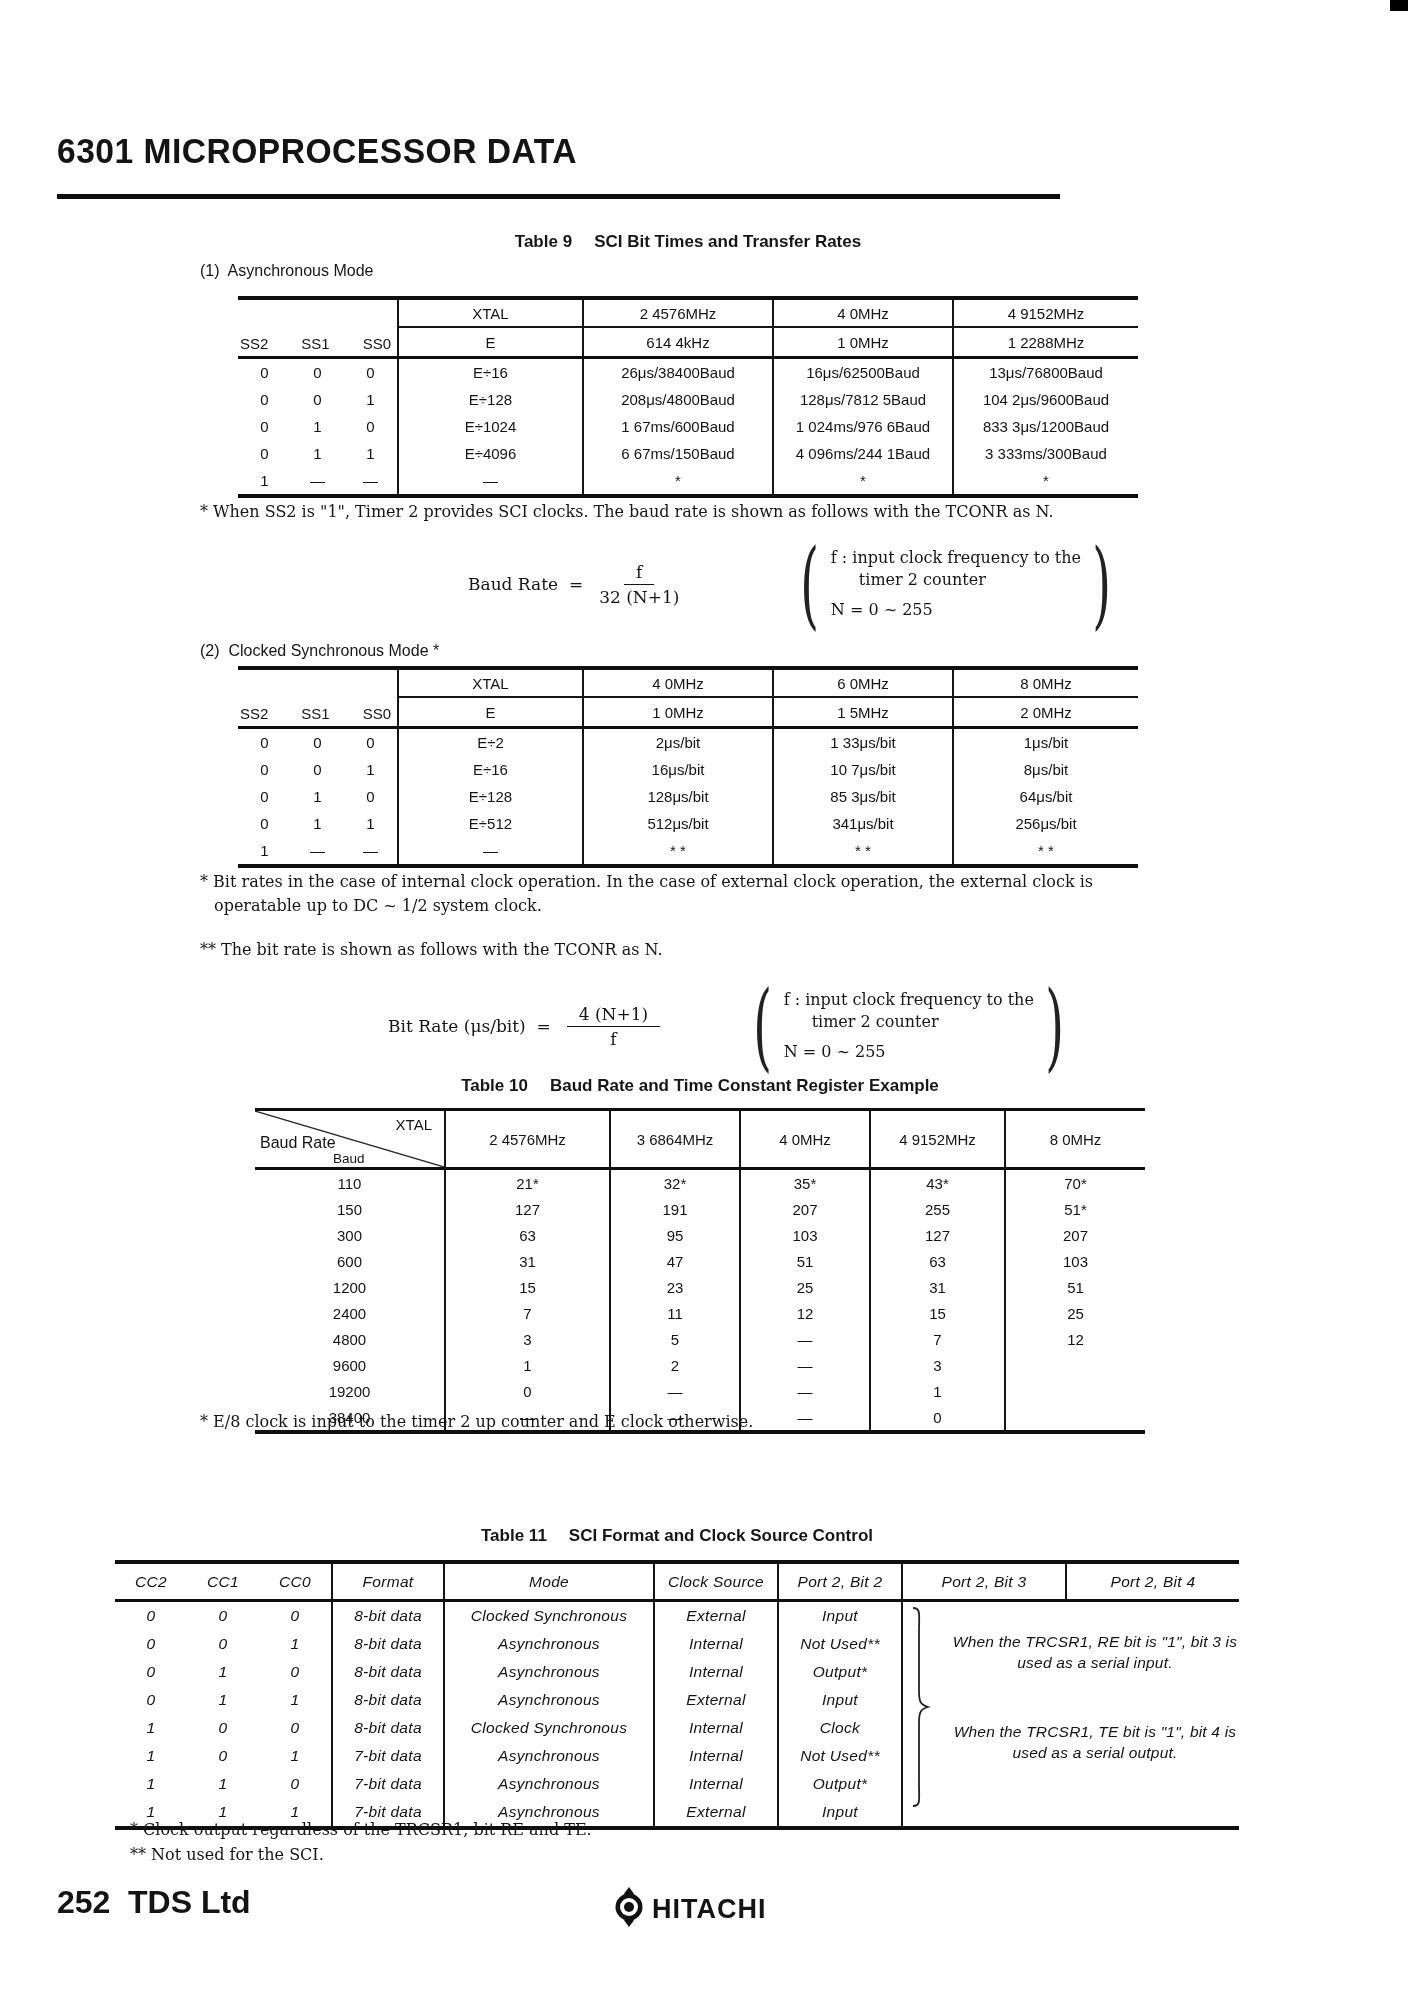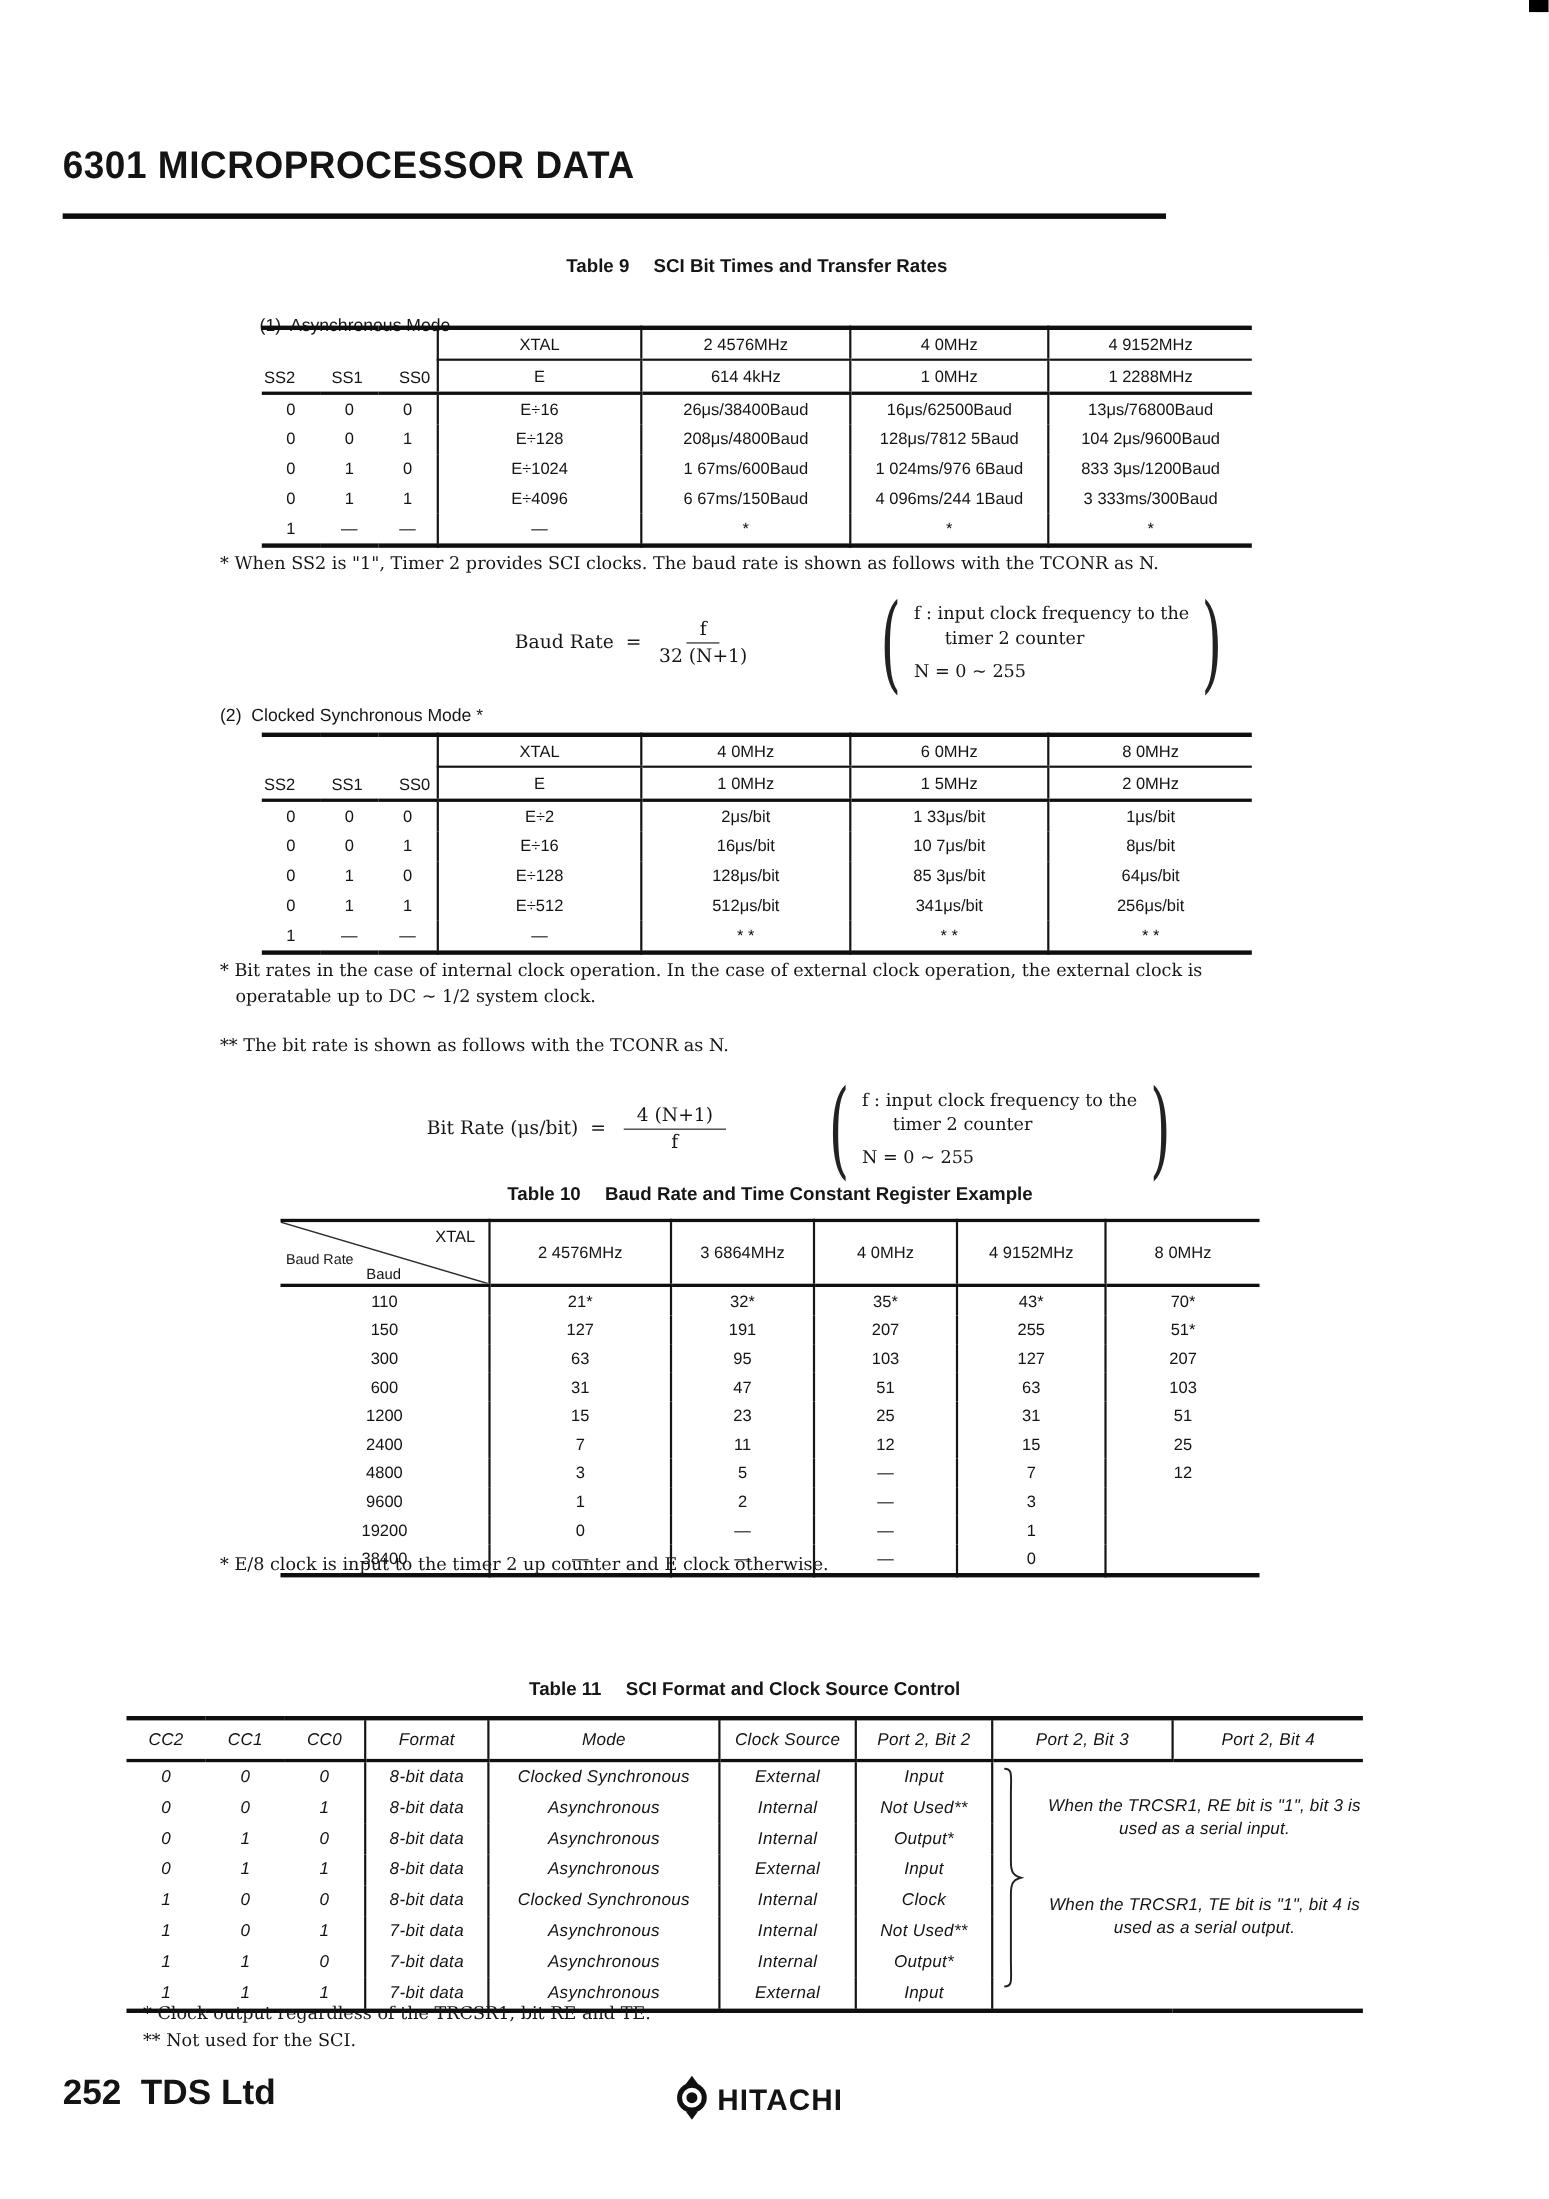--- a/index.html
+++ b/index.html
@@ -41,21 +41,21 @@
   .pbody .l3{margin-top:8px;}
 
   
   table.t10{border-top:3.5px solid #0f0f0f;border-bottom:4px solid #0f0f0f;width:890px;}
   table.t10 thead th{border-bottom:3px solid #0f0f0f;height:54px;vertical-align:middle;}
   table.t10 tbody td{height:24px;}
   .c-baud{text-align:right;padding-right:58px;}
   th.diag{position:relative;padding:0;}
   .diagline{position:absolute;left:0;top:0;width:100%;height:100%;}
   .diag-xtal{position:absolute;right:12px;top:5px;font-size:15px;}
-  .diag-br{position:absolute;left:5px;bottom:15px;font-size:13px;}
+  .diag-br{position:absolute;left:5px;bottom:15px;font-size:16px;}
   .diag-baud{position:absolute;left:78px;bottom:1px;font-size:13.5px;}
 
   
   table.t11{border-top:4px solid #0f0f0f;border-bottom:4px solid #0f0f0f;width:1124px;font-size:15.5px;letter-spacing:.3px;font-style:italic;}
   table.t11 thead th{border-bottom:3px solid #0f0f0f;height:33px;}
   table.t11 tbody td{height:26px;}
   .alf{text-align:left;padding-left:9px;}
   .alm{text-align:left;padding-left:11px;}
   .t11-notes{border-left:2px solid #151515;vertical-align:top;position:relative;text-align:left;}
   .t11-notes .brace{position:absolute;left:4px;top:4px;}
@@ -75,21 +75,21 @@
 <div id="page">
   <div class="corner-mark"></div>
 
   <h1 id="doc-title">6301 MICROPROCESSOR DATA</h1>
   <div id="title-rule"></div>
 
   <div class="caption" style="left:238px;top:232px;width:900px;">
     <span class="cap-num">Table 9</span><span>SCI Bit Times and Transfer Rates</span>
   </div>
 
-  <div class="sec-label" style="left:200px;top:288px;margin-left:36px;">(1)  Asynchronous Mode</div>
+  <div class="sec-label" style="left:200px;top:262px;">(1)  Asynchronous Mode</div>
 
   <table class="dt t9" style="left:238px;top:296px;">
     <colgroup>
         <col style="width:53px">
         <col style="width:53px">
         <col style="width:54px">
         <col style="width:185px">
         <col style="width:190px">
         <col style="width:180px">
         <col style="width:185px">

